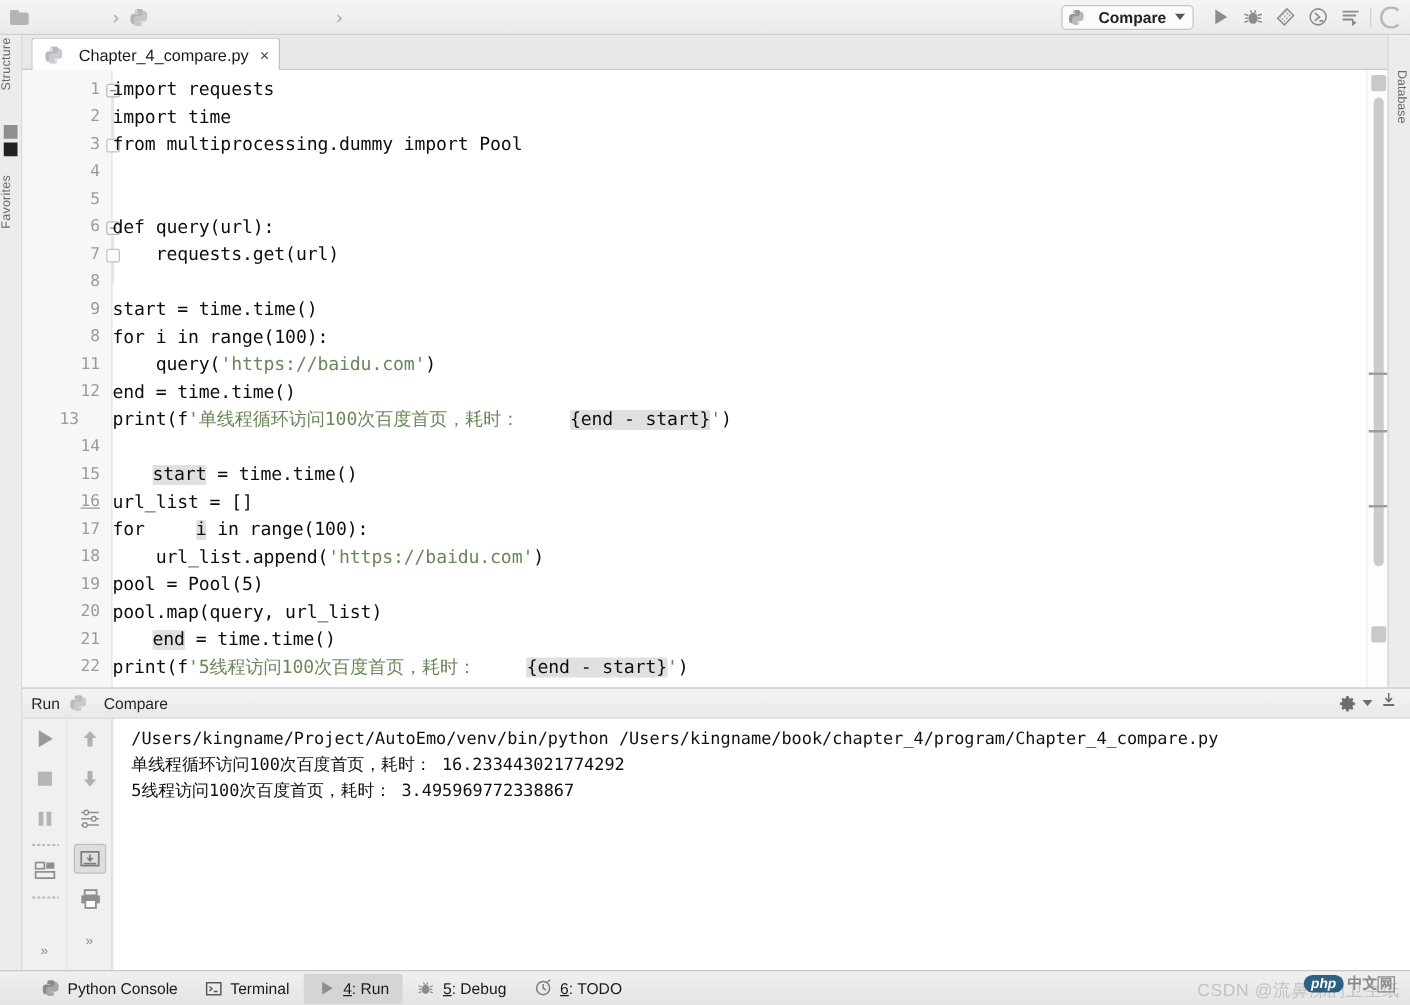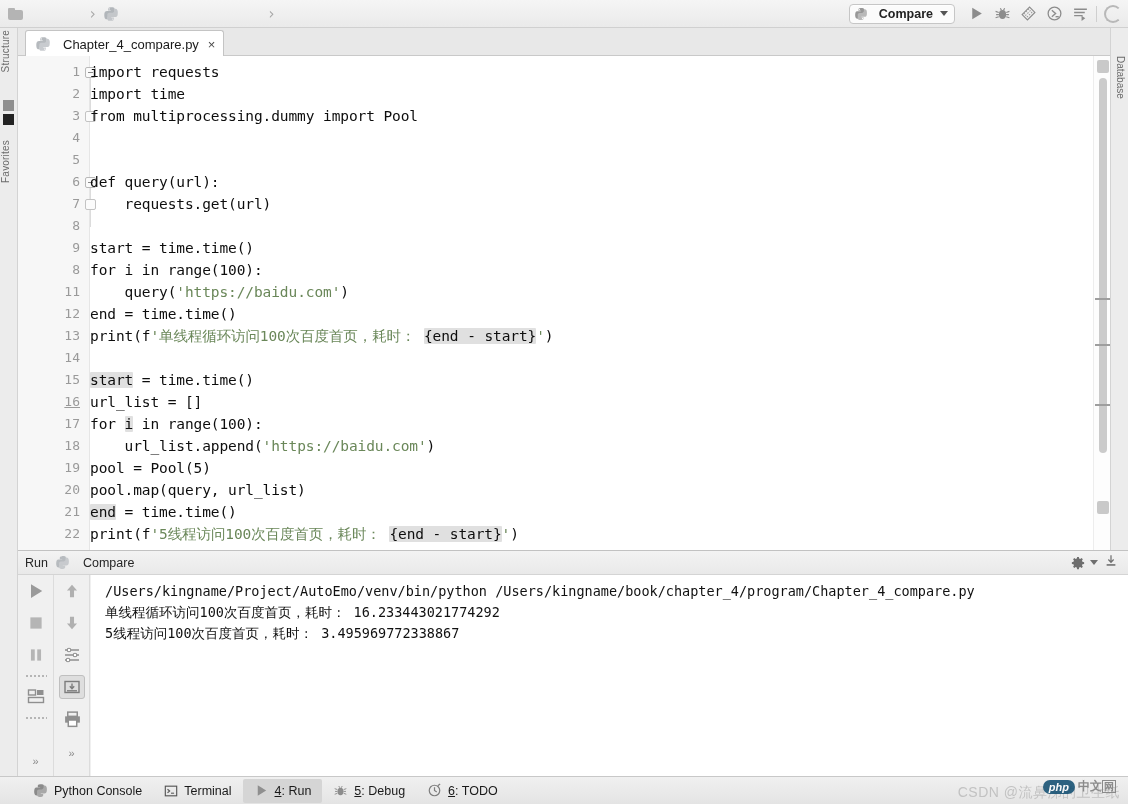--- a/index.html
+++ b/index.html
@@ -107,21 +107,21 @@
   .codearea {
     position: absolute; left: 72px; top: 0; right: 0; height: 494px;
     padding-left: 2px;
   }
   .cline {
     position: absolute; left: 0; height: 22px; line-height: 22px; white-space: pre;
     font-family: "DejaVu Sans Mono", monospace; font-size: 14.5px; color: #0d0d0d;
     letter-spacing: -0.1px;
   }
   .tk-str { color: #6a8759; }
-  .hl { background: #e0e0e0; border-radius: 1px; }
+  .hl { background: #e0e0e0; border-radius: 1px; margin-left: 32px; }
 
   .fold-mark {
     position: absolute; left: 5px; width: 11px; height: 11px;
     border: 1px solid #b9b9b9; border-radius: 2px; background: #fbfbfb;
   }
   .fold-mark::after {
     content:""; position:absolute; left:2px; top:4px; width:5px; height:1px; background:#8a8a8a;
   }
   .fold-end {
     position: absolute; left: 5px; width: 11px; height: 11px;
@@ -337,21 +337,21 @@
           <div class="lnum" style="top: 49px;">3</div>
           <div class="lnum" style="top: 71px;">4</div>
           <div class="lnum" style="top: 93px;">5</div>
           <div class="lnum" style="top: 115px;">6</div>
           <div class="lnum" style="top: 137px;">7</div>
           <div class="lnum" style="top: 159px;">8</div>
           <div class="lnum" style="top: 181px;">9</div>
           <div class="lnum" style="top: 203px;">8</div>
           <div class="lnum" style="top: 225px;">11</div>
           <div class="lnum" style="top: 247px;">12</div>
-          <div class="lnum" style="top: 269px;">13</div>
+          <div class="lnum" style="top: 269px; text-align: center;">13</div>
           <div class="lnum" style="top: 291px;">14</div>
           <div class="lnum" style="top: 313px;">15</div>
           <div class="lnum" style="top: 335px; text-decoration: underline;">16</div>
           <div class="lnum" style="top: 357px;">17</div>
           <div class="lnum" style="top: 379px;">18</div>
           <div class="lnum" style="top: 401px;">19</div>
           <div class="lnum" style="top: 423px;">20</div>
           <div class="lnum" style="top: 445px;">21</div>
           <div class="lnum" style="top: 467px;">22</div>
         </div>

